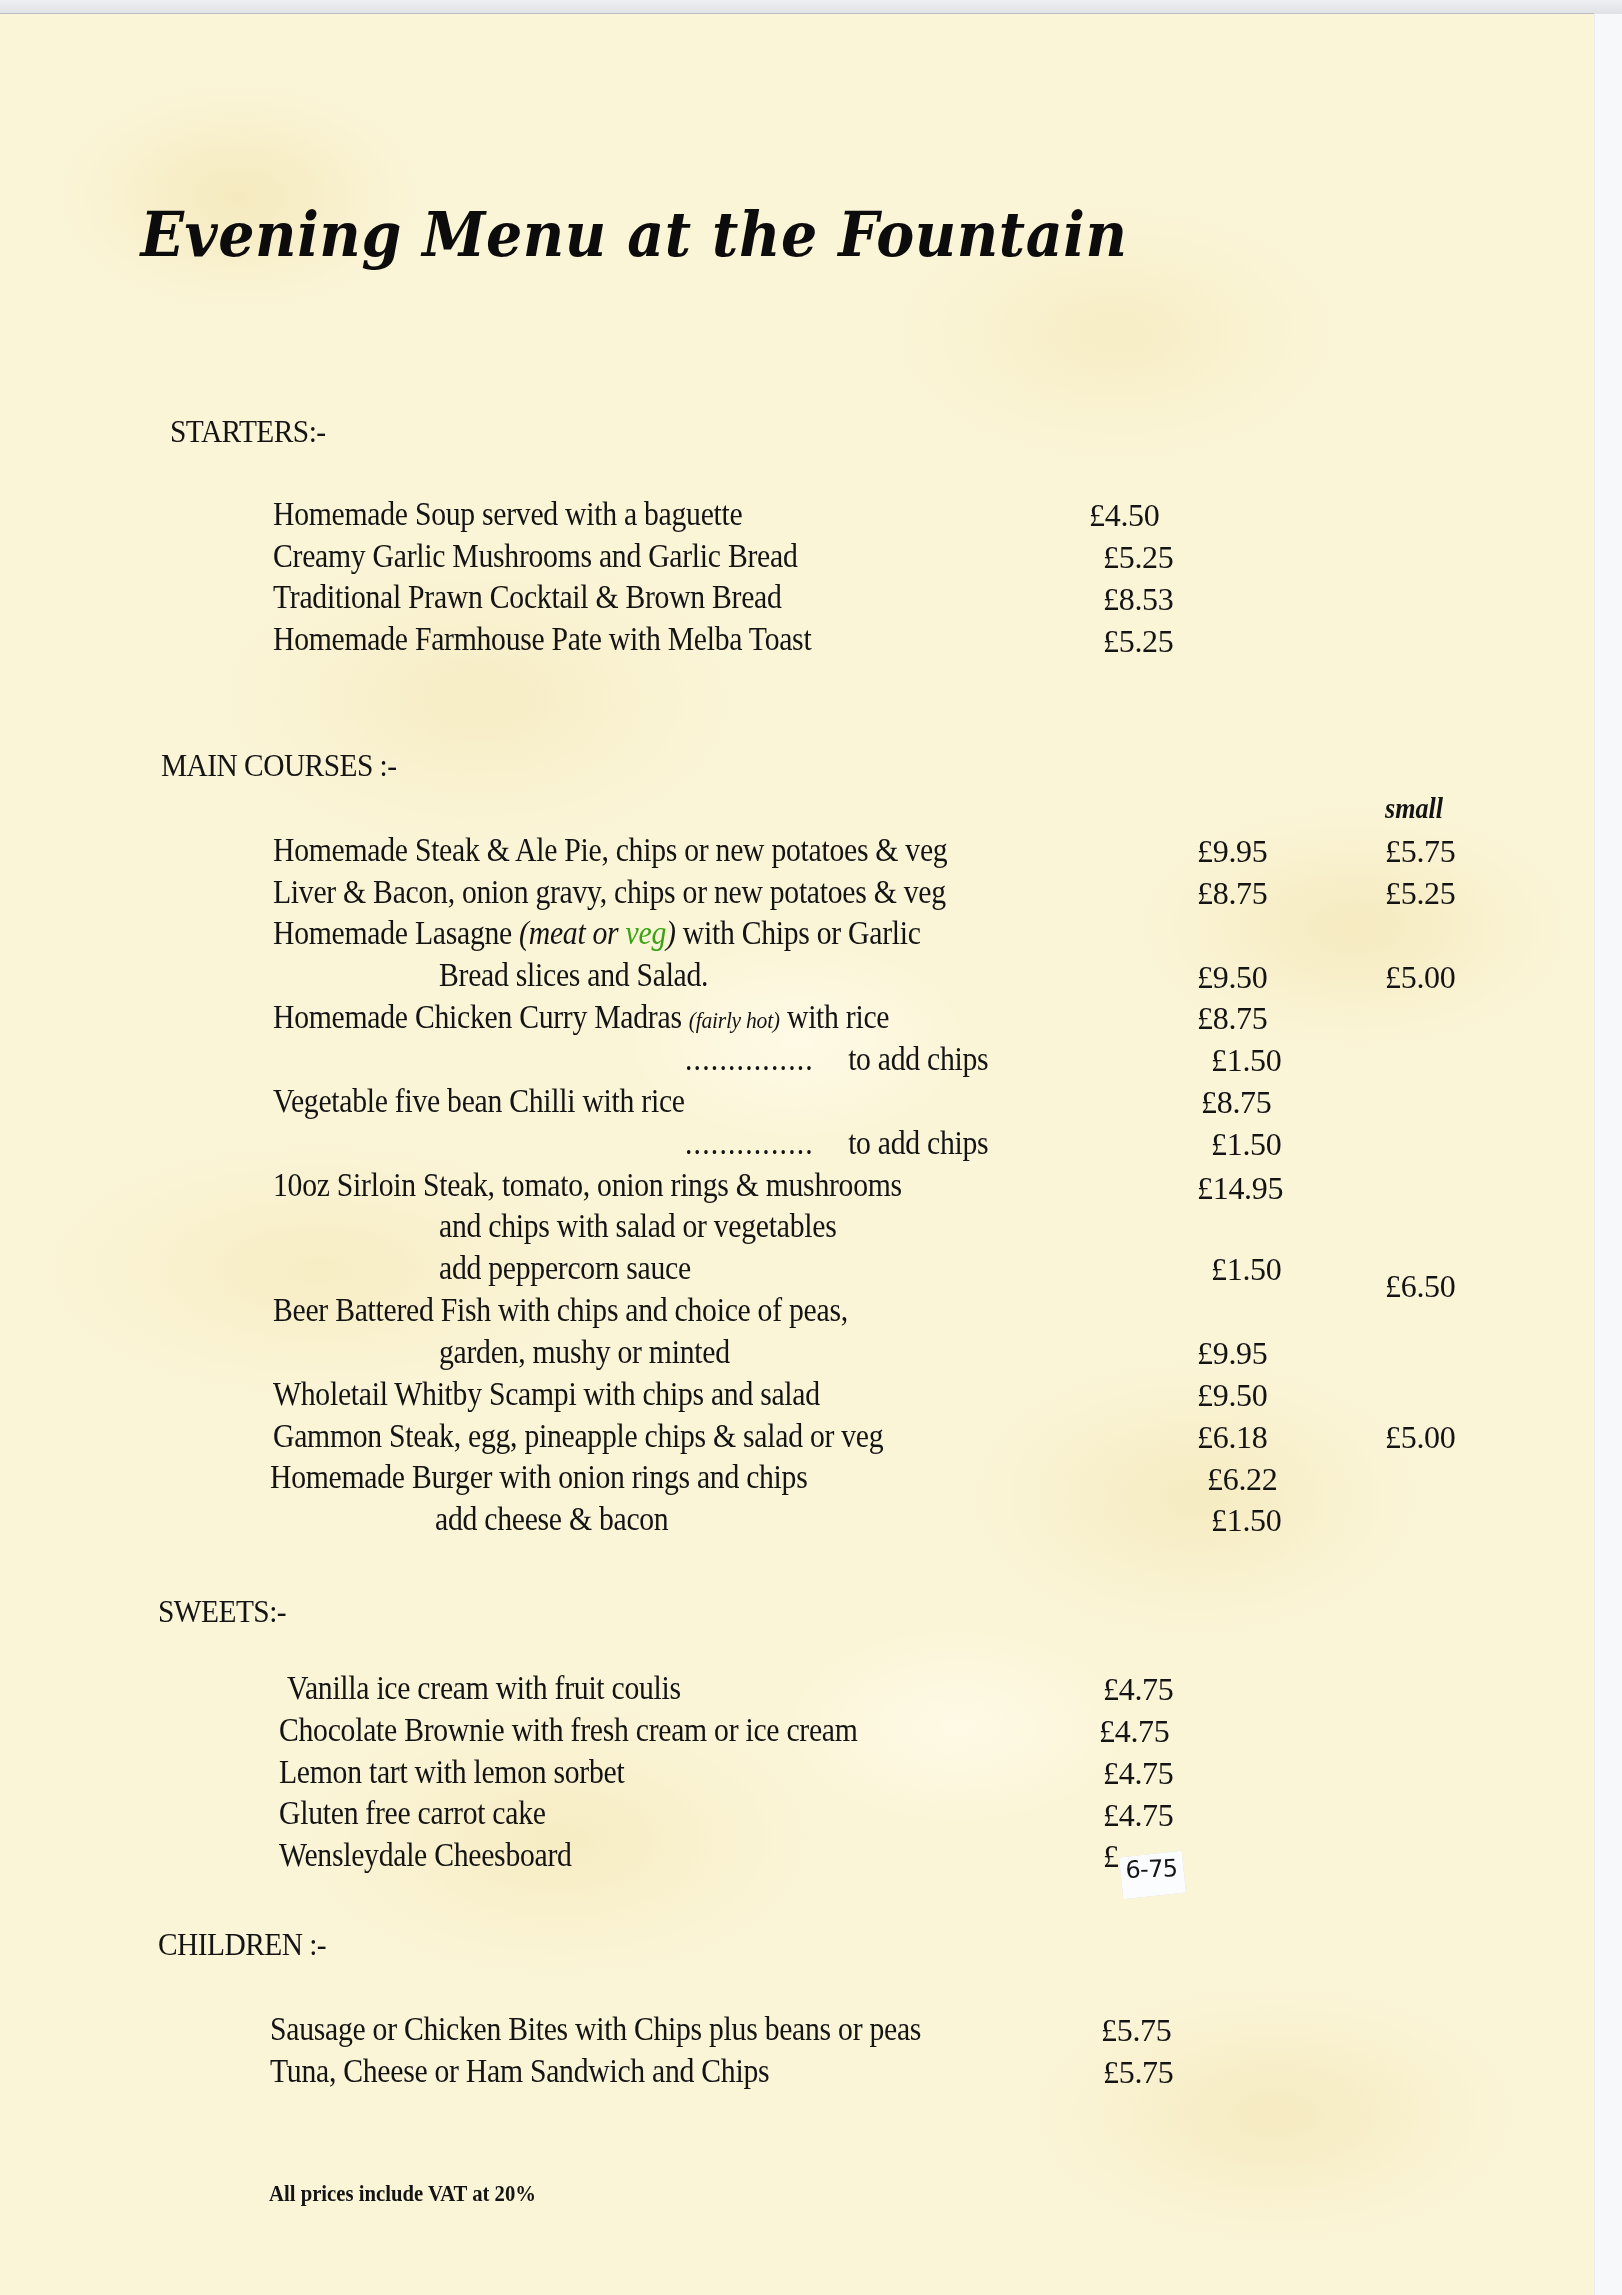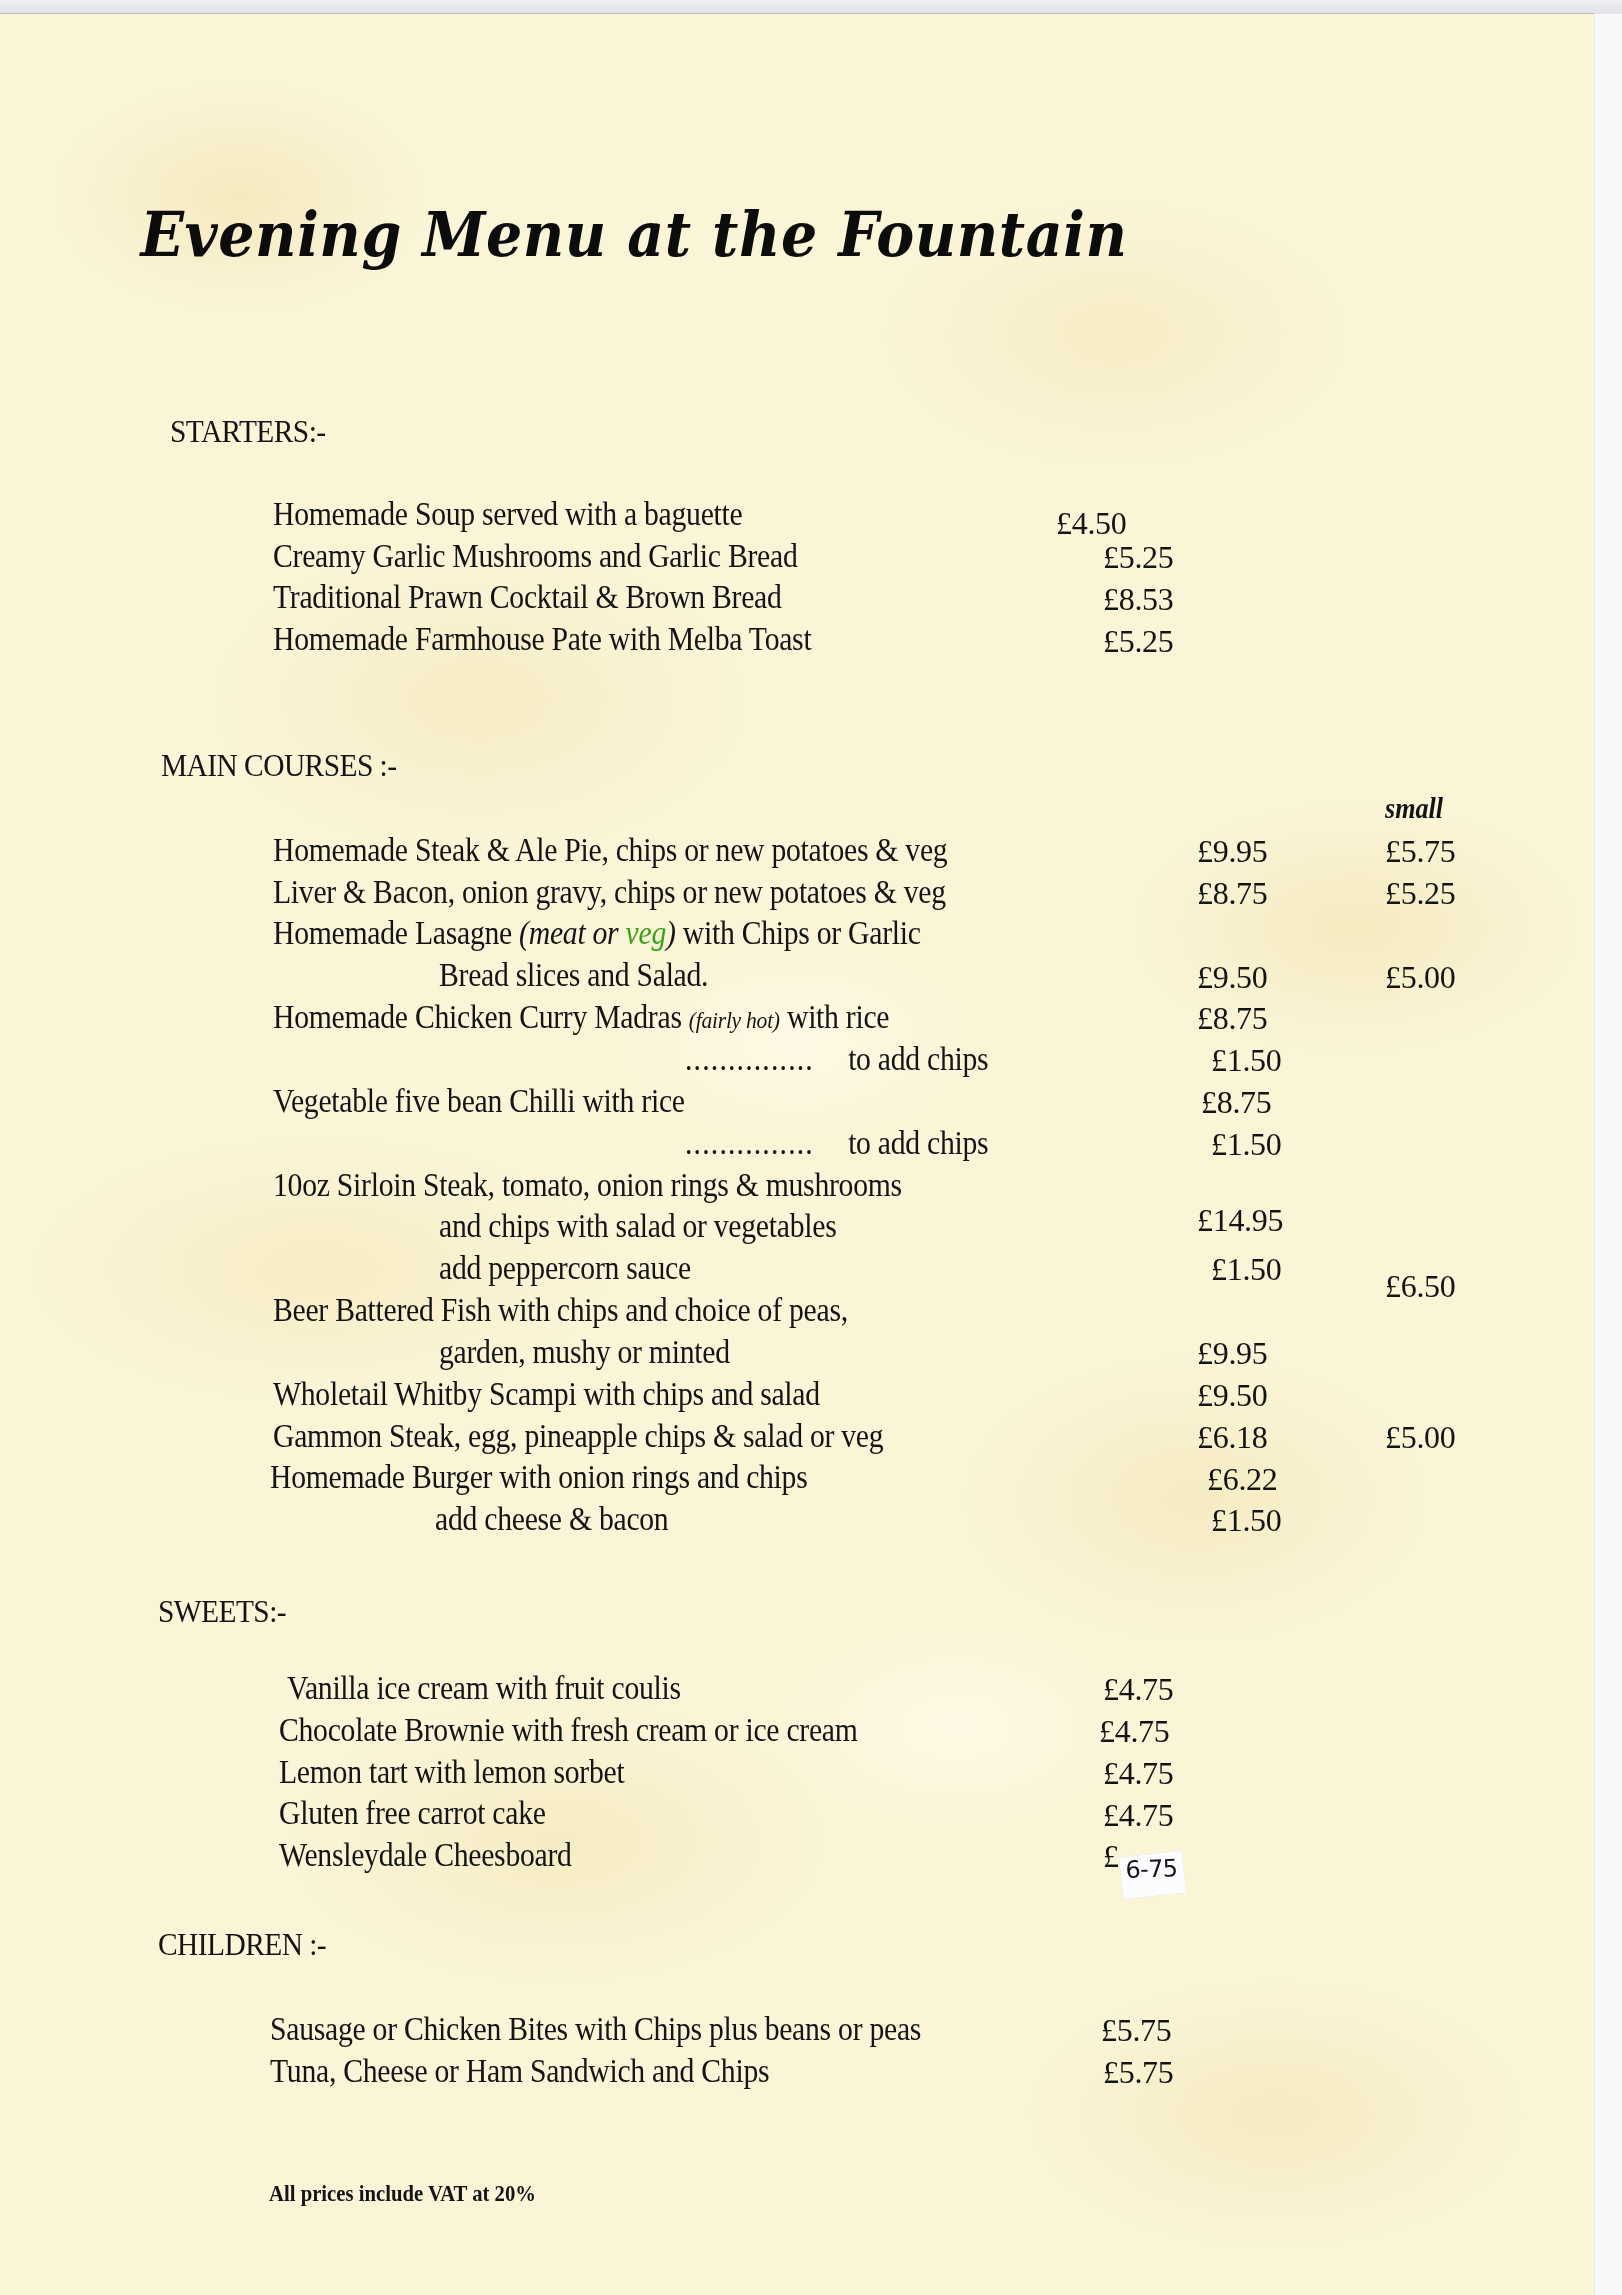--- a/index.html
+++ b/index.html
@@ -137,21 +137,21 @@
 
 <div class="paper">
 
   <div class="title-wrap">
     <div class="title">Evening Menu at the Fountain</div>
   </div>
 
   <div class="section-heading" style="left:170px; top:399px;">STARTERS:-</div>
 
   <div class="line" style="left:273px; top:482px;">Homemade Soup served with a baguette</div>
-  <div class="price" style="left:1056px; top:483px;margin-top:8px;">£4.50</div>
+  <div class="price" style="left:1089px; top:483px;">£4.50</div>
 
   <div class="line" style="left:273px; top:524px;">Creamy Garlic Mushrooms and Garlic Bread</div>
   <div class="price" style="left:1103px; top:525px;">£5.25</div>
 
   <div class="line" style="left:273px; top:565px;">Traditional Prawn Cocktail &amp; Brown Bread</div>
   <div class="price" style="left:1103px; top:567px;">£8.53</div>
 
   <div class="line" style="left:273px; top:607px;">Homemade Farmhouse Pate with Melba Toast</div>
   <div class="price" style="left:1103px; top:609px;">£5.25</div>
 
@@ -184,21 +184,21 @@
 
   <div class="line" style="left:273px; top:1069px;">Vegetable five bean Chilli with rice</div>
   <div class="price" style="left:1201px; top:1070px;">£8.75</div>
   <div class="line" style="left:685px; top:1111px;">
     <span class="dots">...............</span><span>to add chips</span>
   </div>
   <div class="price" style="left:1211px; top:1112px;">£1.50</div>
 
   <div class="line" style="left:273px; top:1153px;">10oz Sirloin Steak, tomato, onion rings &amp; mushrooms</div>
   <div class="line" style="left:439px; top:1194px;">and chips with salad or vegetables</div>
-  <div class="price" style="left:1197px; top:1188px;">£14.95</div>
+  <div class="price" style="left:1197px; top:1156px;">£14.95</div>
   <div class="line" style="left:439px; top:1236px;">add peppercorn sauce</div>
   <div class="price" style="left:1211px; top:1237px;">£1.50</div>
 
   <div class="line" style="left:273px; top:1278px;">Beer Battered Fish with chips and choice of peas,</div>
   <div class="line" style="left:439px; top:1320px;">garden, mushy or minted</div>
   <div class="price" style="left:1197px; top:1321px;">£9.95</div>
   <div class="price" style="left:1385px; top:1254px;">£6.50</div>
 
   <div class="line" style="left:273px; top:1362px;">Wholetail Whitby Scampi with chips and salad</div>
   <div class="price" style="left:1197px; top:1363px;">£9.50</div>

